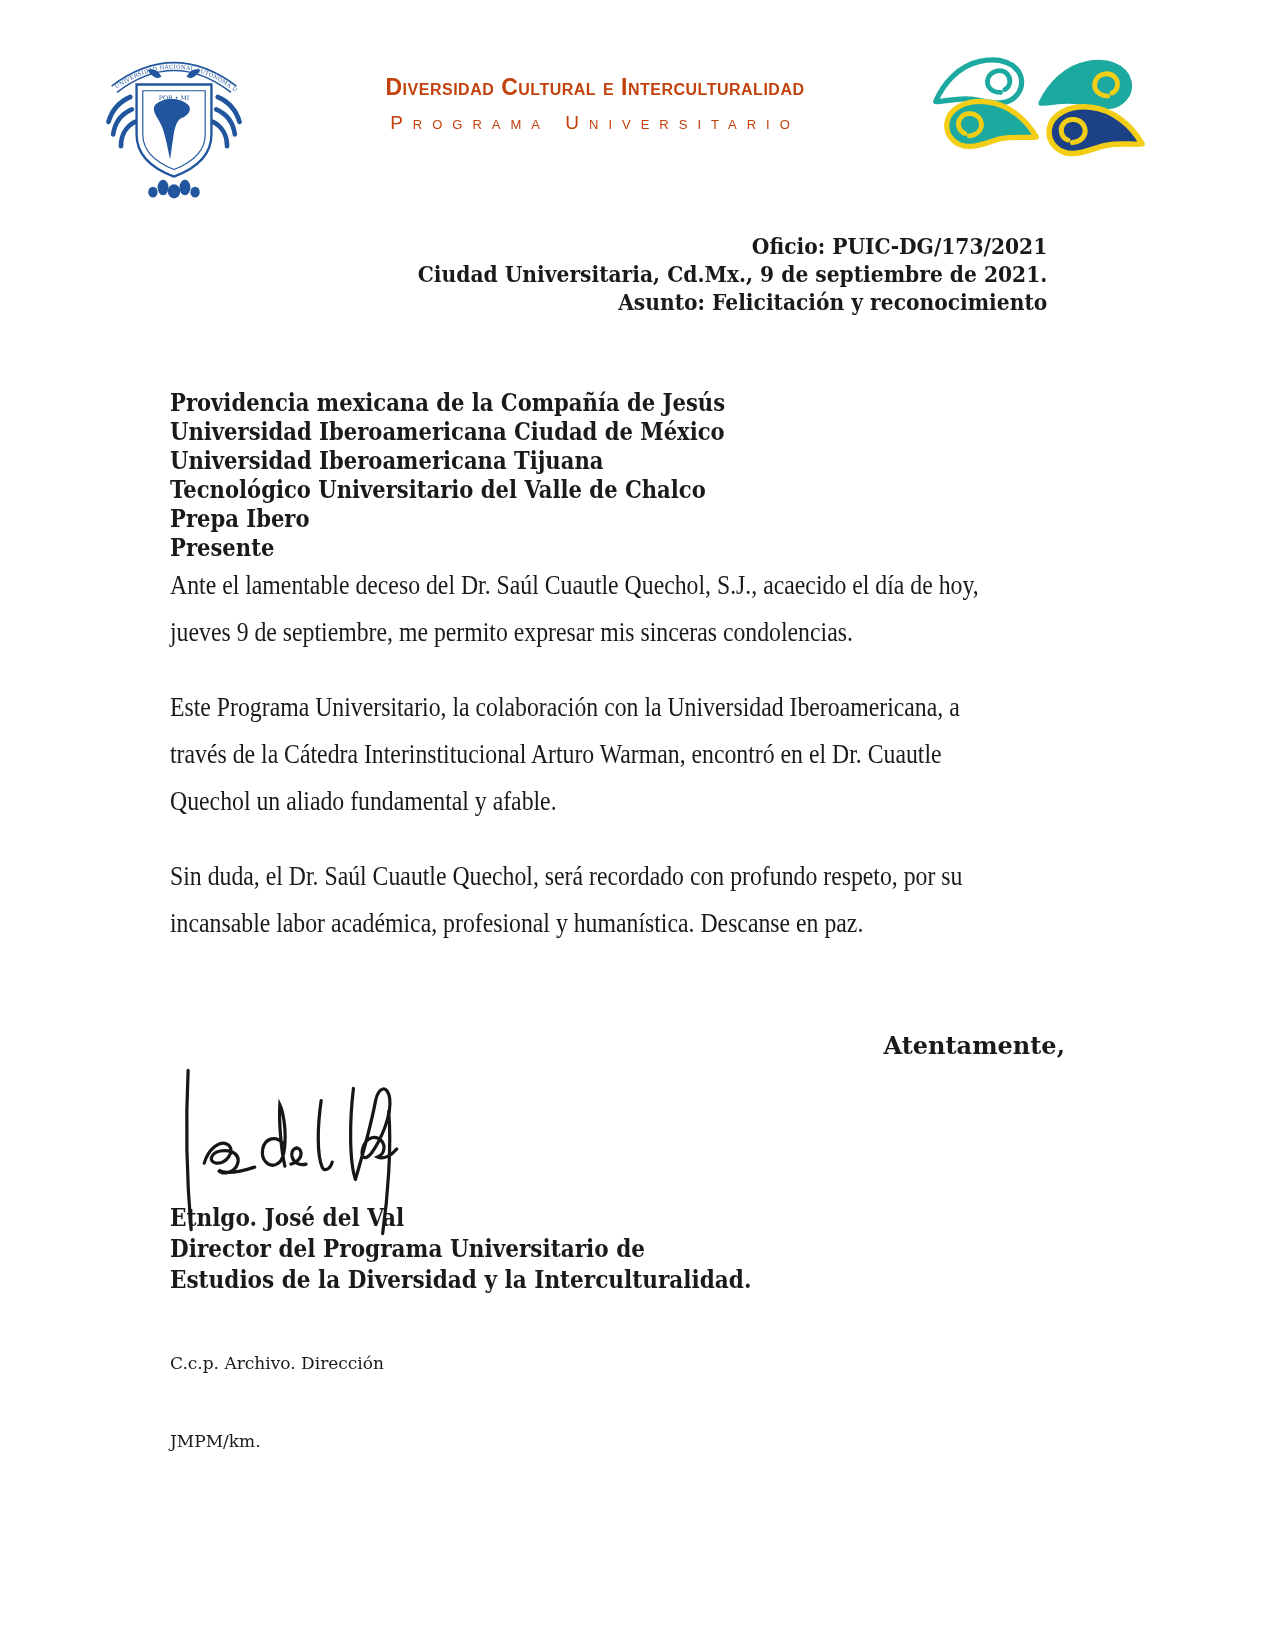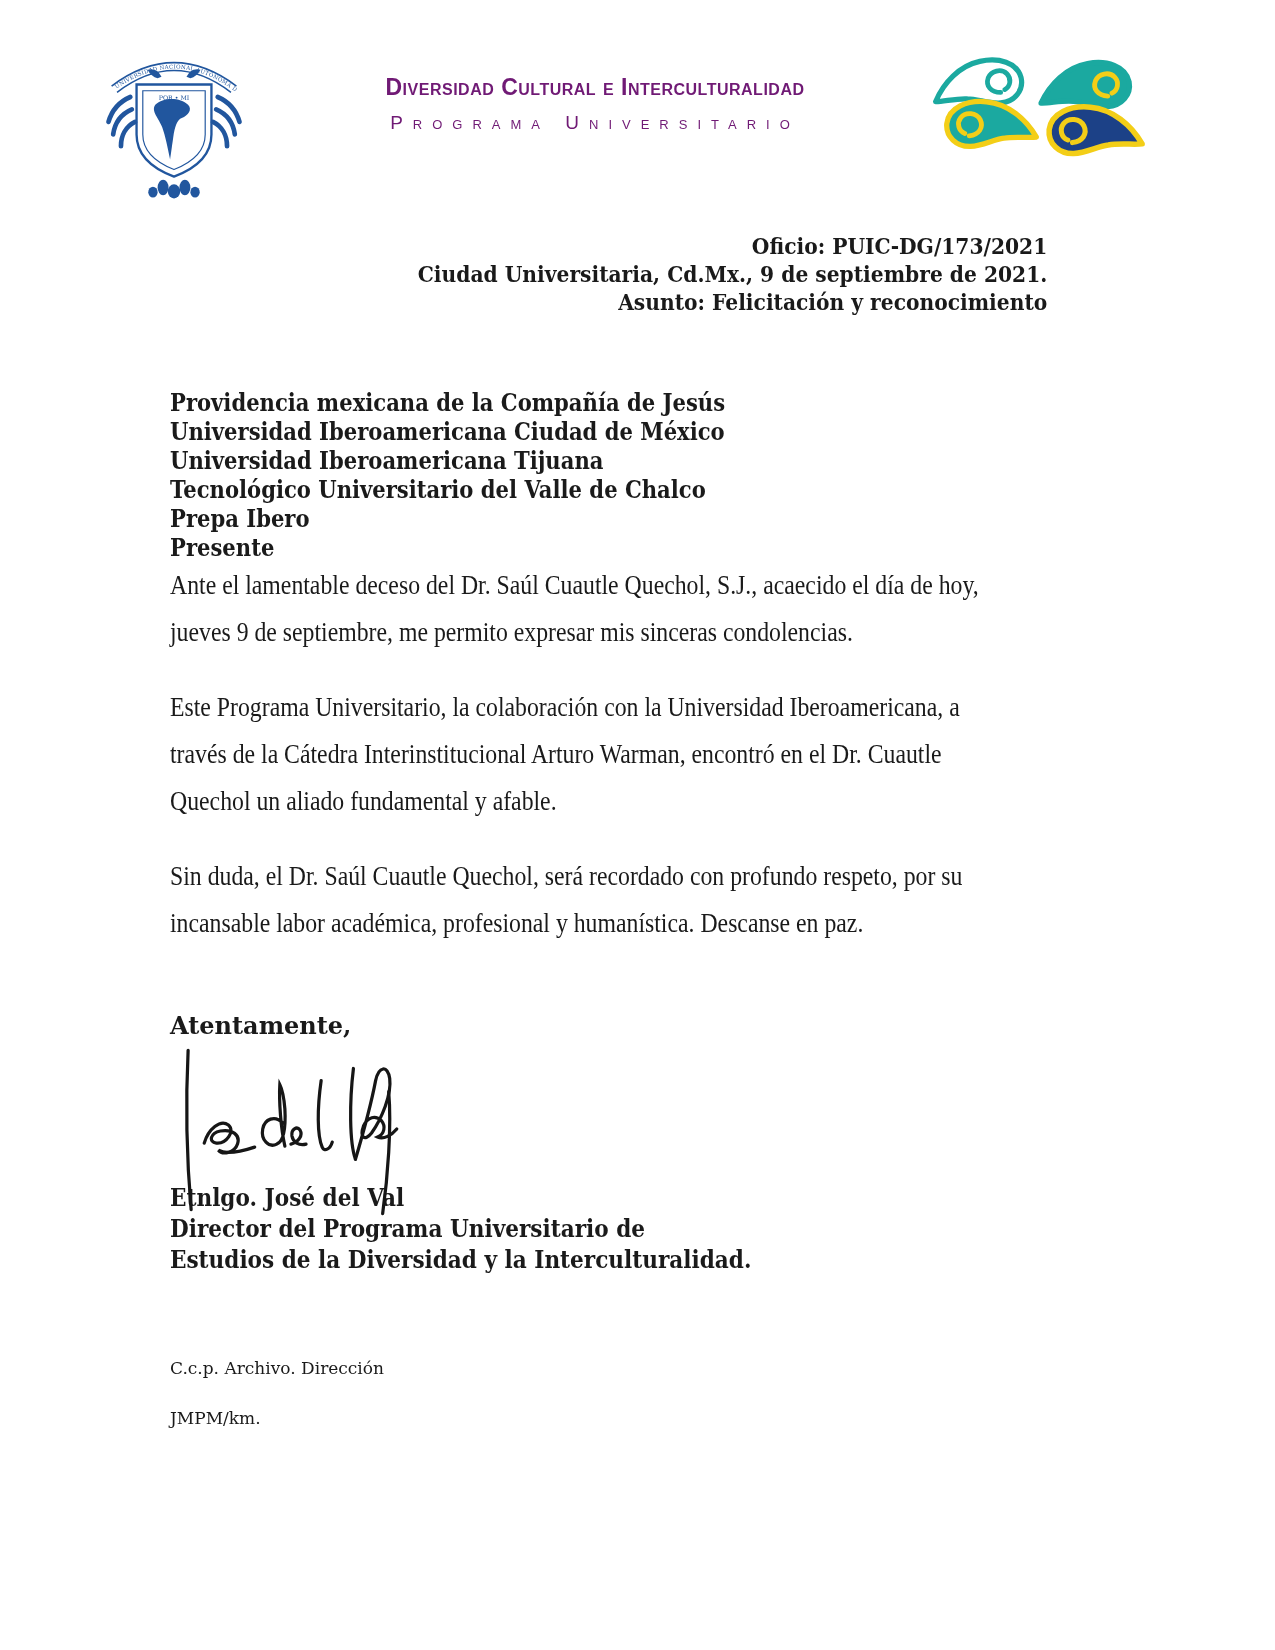--- a/index.html
+++ b/index.html
@@ -2,21 +2,21 @@
 <html><head>
 <meta charset="utf-8">
 <style>
   html,body{margin:0;padding:0;background:#ffffff;}
   .page{position:relative;width:1275px;height:1650px;background:#ffffff;
         font-family:"DejaVu Serif",serif;color:#1a1a1a;overflow:hidden;}
 
   
   .crest{position:absolute;left:96px;top:36px;width:156px;height:168px;}
   .title-block{position:absolute;left:330px;top:74px;width:530px;text-align:center;
-               font-family:"Liberation Sans",sans-serif;color:#701a75;}
+               font-family:"Liberation Sans",sans-serif;color:#c2410c;}
   .title-line1{font-size:23px;font-weight:bold;font-variant:small-caps;letter-spacing:.5px;white-space:nowrap;}
   .title-line2{font-size:19px;font-weight:400;font-variant:small-caps;letter-spacing:10px;margin-top:11px;white-space:nowrap;}
   .swirls{position:absolute;left:928px;top:52px;width:232px;height:110px;}
   .swirl{position:absolute;display:block;}
   .sw1{left:0;top:0;width:102px;transform:rotate(-5deg);}
   .sw2{left:106px;top:2px;width:104px;transform:rotate(-3deg);}
   .sw3{left:10px;top:40px;width:104px;transform:rotate(-2deg);}
   .sw4{left:112px;top:45px;width:108px;transform:rotate(-2deg);}
 
   
@@ -24,26 +24,26 @@
           font-size:22px;line-height:28px;white-space:nowrap;
           transform:scaleX(.92);transform-origin:100% 0;}
 
   
   .content{position:absolute;left:170px;top:388px;width:895px;}
   .addressee{font-weight:bold;font-size:24px;line-height:29px;
              transform:scaleX(.88);transform-origin:0 0;white-space:nowrap;}
   .bodytext{}
   .para{font-family:"Liberation Serif",serif;font-size:27px;line-height:47px;
         transform:scaleX(.88);transform-origin:0 0;white-space:nowrap;margin:0 0 28px 0;}
-  .closing{margin-top:64px;font-weight:bold;font-size:24px;}
+  .closing{margin-top:84px;font-weight:bold;font-size:24px;text-align:right;}
   .signature{display:block;width:252px;height:172px;margin:6px 0 -36px 4px;position:relative;z-index:2;}
   .signer{font-weight:bold;font-size:24px;line-height:31px;
           transform:scaleX(.9);transform-origin:0 0;white-space:nowrap;}
-  .ccp{margin-top:83px;font-size:17px;}
-  .initials{margin-top:30px;font-size:17px;}
+  .ccp{margin-top:58px;font-size:17px;}
+  .initials{margin-top:58px;font-size:17px;}
 </style>
 </head>
 <body>
 
 <svg width="0" height="0" style="position:absolute" aria-hidden="true">
   <defs>
     <path id="swirlBody" d="M3,49 C14,28 34,10 58,7 C80,4 101,12 104,30 C106,45 94,57 78,57 C64,57 52,50 40,49 C27,47 12,50 3,49 Z"></path>
     <path id="swirlCurl" d="M79,45 C68,44 62,36 66,27 C70,19 82,17 88,24 C93,30 91,39 84,42"></path>
   </defs>
 </svg>

